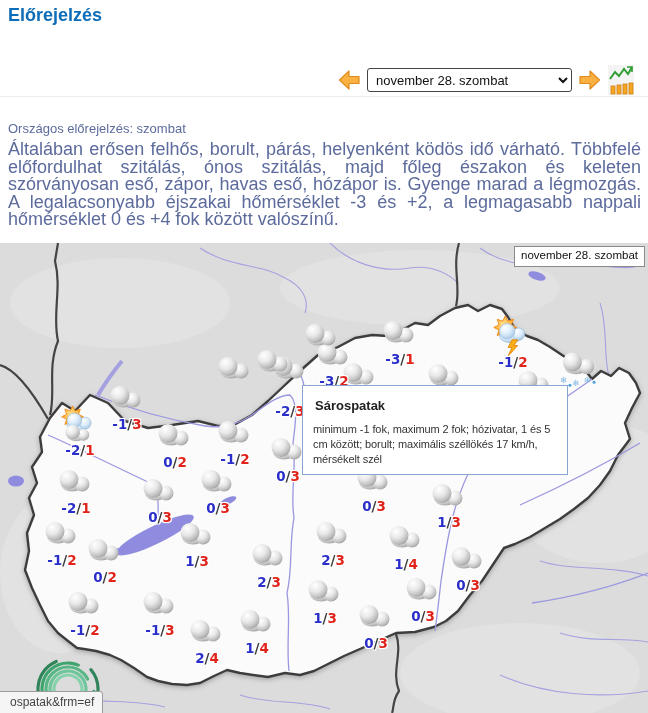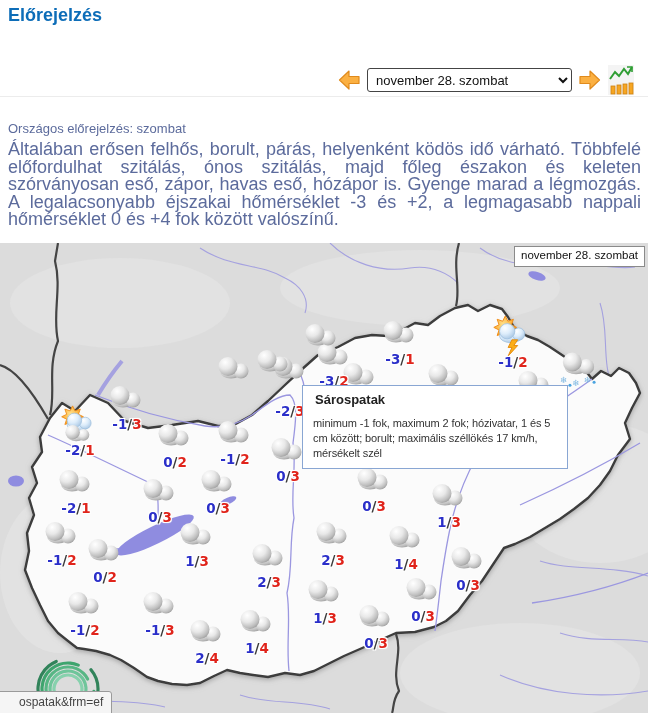--- a/index.html
+++ b/index.html
@@ -27,28 +27,28 @@
 
   .map-box{position:absolute;background:#fff;border:1px solid #8a8a8a;padding:1px 6px 3px;font-size:11.5px;color:#111;line-height:15px;z-index:6;white-space:nowrap;}
   .map-box.tl{left:3px;top:3px;}
   .map-box.tr{right:3px;top:3px;}
 
   .station-label{position:absolute;transform:translate(-50%,-50%);font-family:"DejaVu Sans","Liberation Sans",sans-serif;font-weight:bold;font-size:13.5px;white-space:nowrap;z-index:3;cursor:pointer;
     text-shadow:-1px -1px 0 #fff,1px -1px 0 #fff,-1px 1px 0 #fff,1px 1px 0 #fff,0 0 3px #fff;}
   .t-min{color:#2a2ec9;} .t-sl{color:#3a3a3a;} .t-max{color:#e0241b;}
   .icon-pos{position:absolute;transform:translate(-50%,-50%);z-index:2;line-height:0;}
 
-  .tooltip{position:absolute;left:302px;top:142px;width:266px;box-sizing:border-box;background:#fff;border:1px solid #89a6d3;padding:6px 10px 7px;z-index:8;}
+  .tooltip{position:absolute;left:302px;top:142px;width:266px;box-sizing:border-box;background:#fff;border:1px solid #89a6d3;padding:12px 10px 7px;z-index:8;}
   .tt-title{font-size:13px;font-weight:bold;color:#222;margin:0 0 9px 2px;}
   .tt-row{display:flex;gap:5px;margin-bottom:6px;}
   .tt-box{border:1px solid #999;height:34px;min-width:36px;display:flex;align-items:center;justify-content:center;padding:0 3px;background:#fff;box-sizing:border-box;line-height:0;}
   .tt-temp{font-weight:bold;font-size:13px;color:#111;line-height:14px;white-space:nowrap;}
   .tt-text{font-size:11px;letter-spacing:-0.1px;color:#333;line-height:15px;}
 
-  .status-bar{position:absolute;left:-1px;bottom:-1px;background:#f5f5f5;border:1px solid #9a9a9a;border-radius:0 3px 0 0;padding:3px 8px 4px 19px;font-size:12px;color:#444;z-index:9;white-space:nowrap;}
+  .status-bar{position:absolute;left:-1px;bottom:-1px;background:#f5f5f5;border:1px solid #9a9a9a;border-radius:0 3px 0 0;padding:3px 8px 4px 10px;font-size:12px;color:#444;z-index:9;white-space:nowrap;}
   .omsz-logo{position:absolute;left:26px;top:404px;z-index:4;opacity:.9;line-height:0;}
 </style>
 </head>
 <body>
 
 <div class="app">
 
   <h1 class="page-title">Előrejelzés</h1>
 
   <div class="tabstrip-line"></div>

